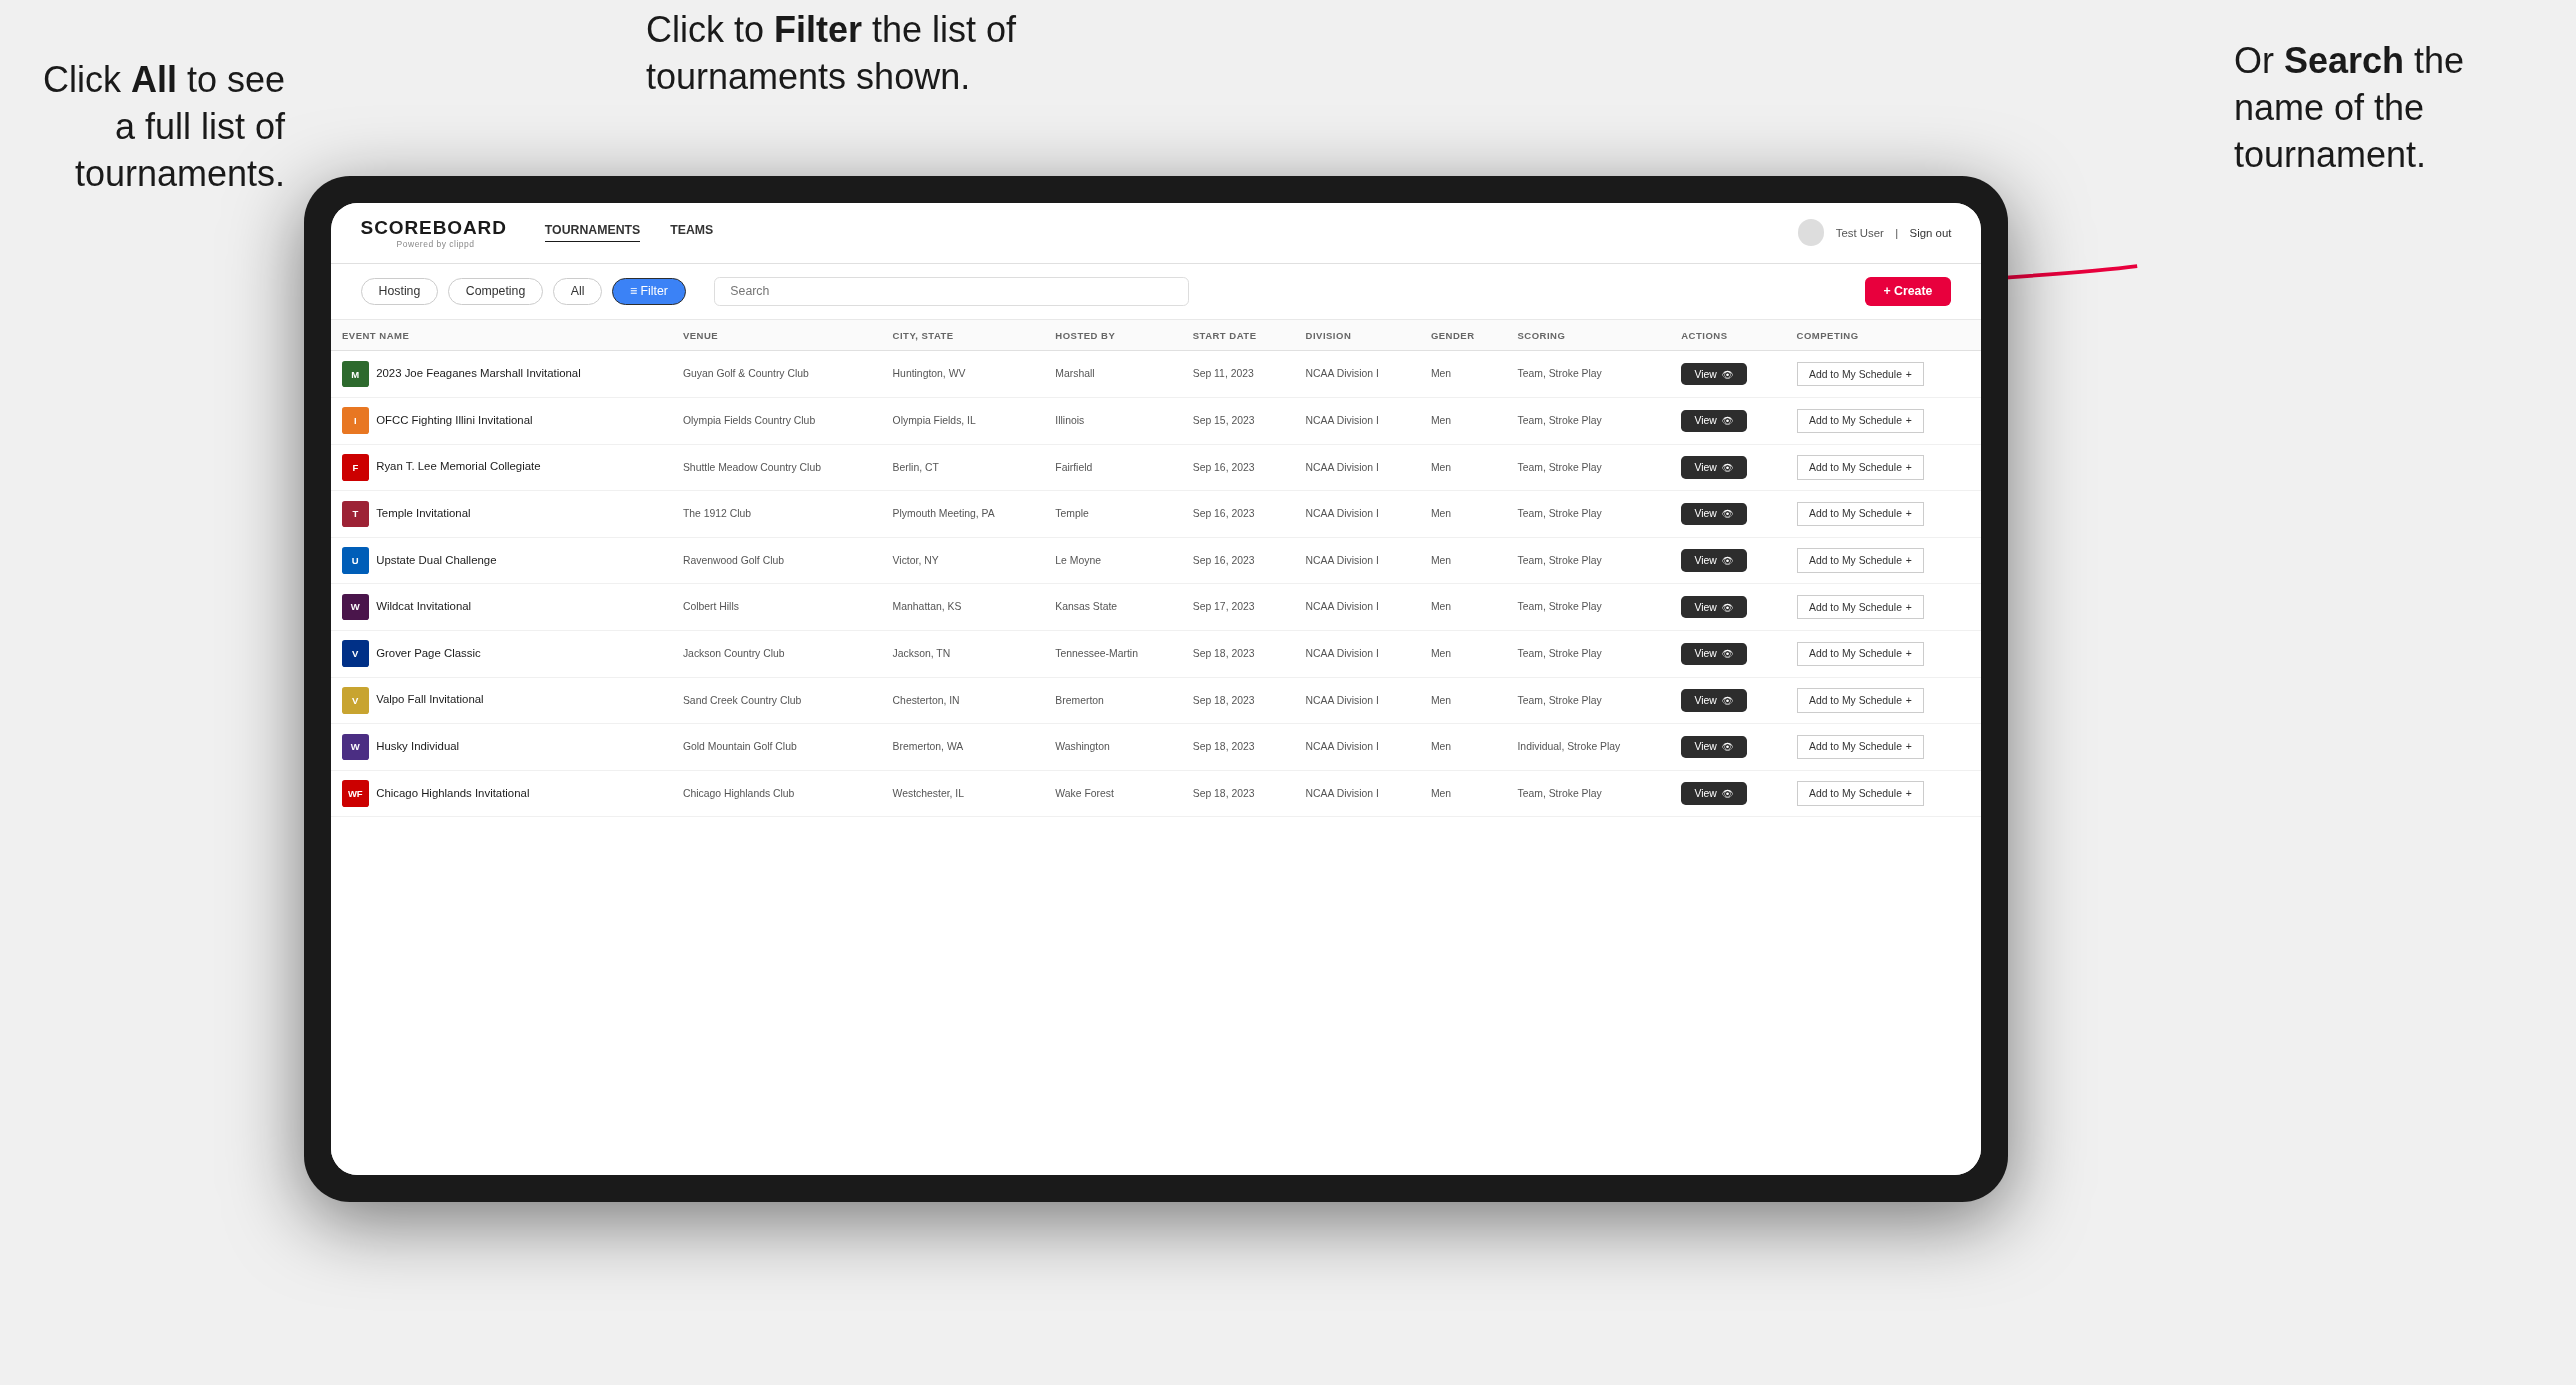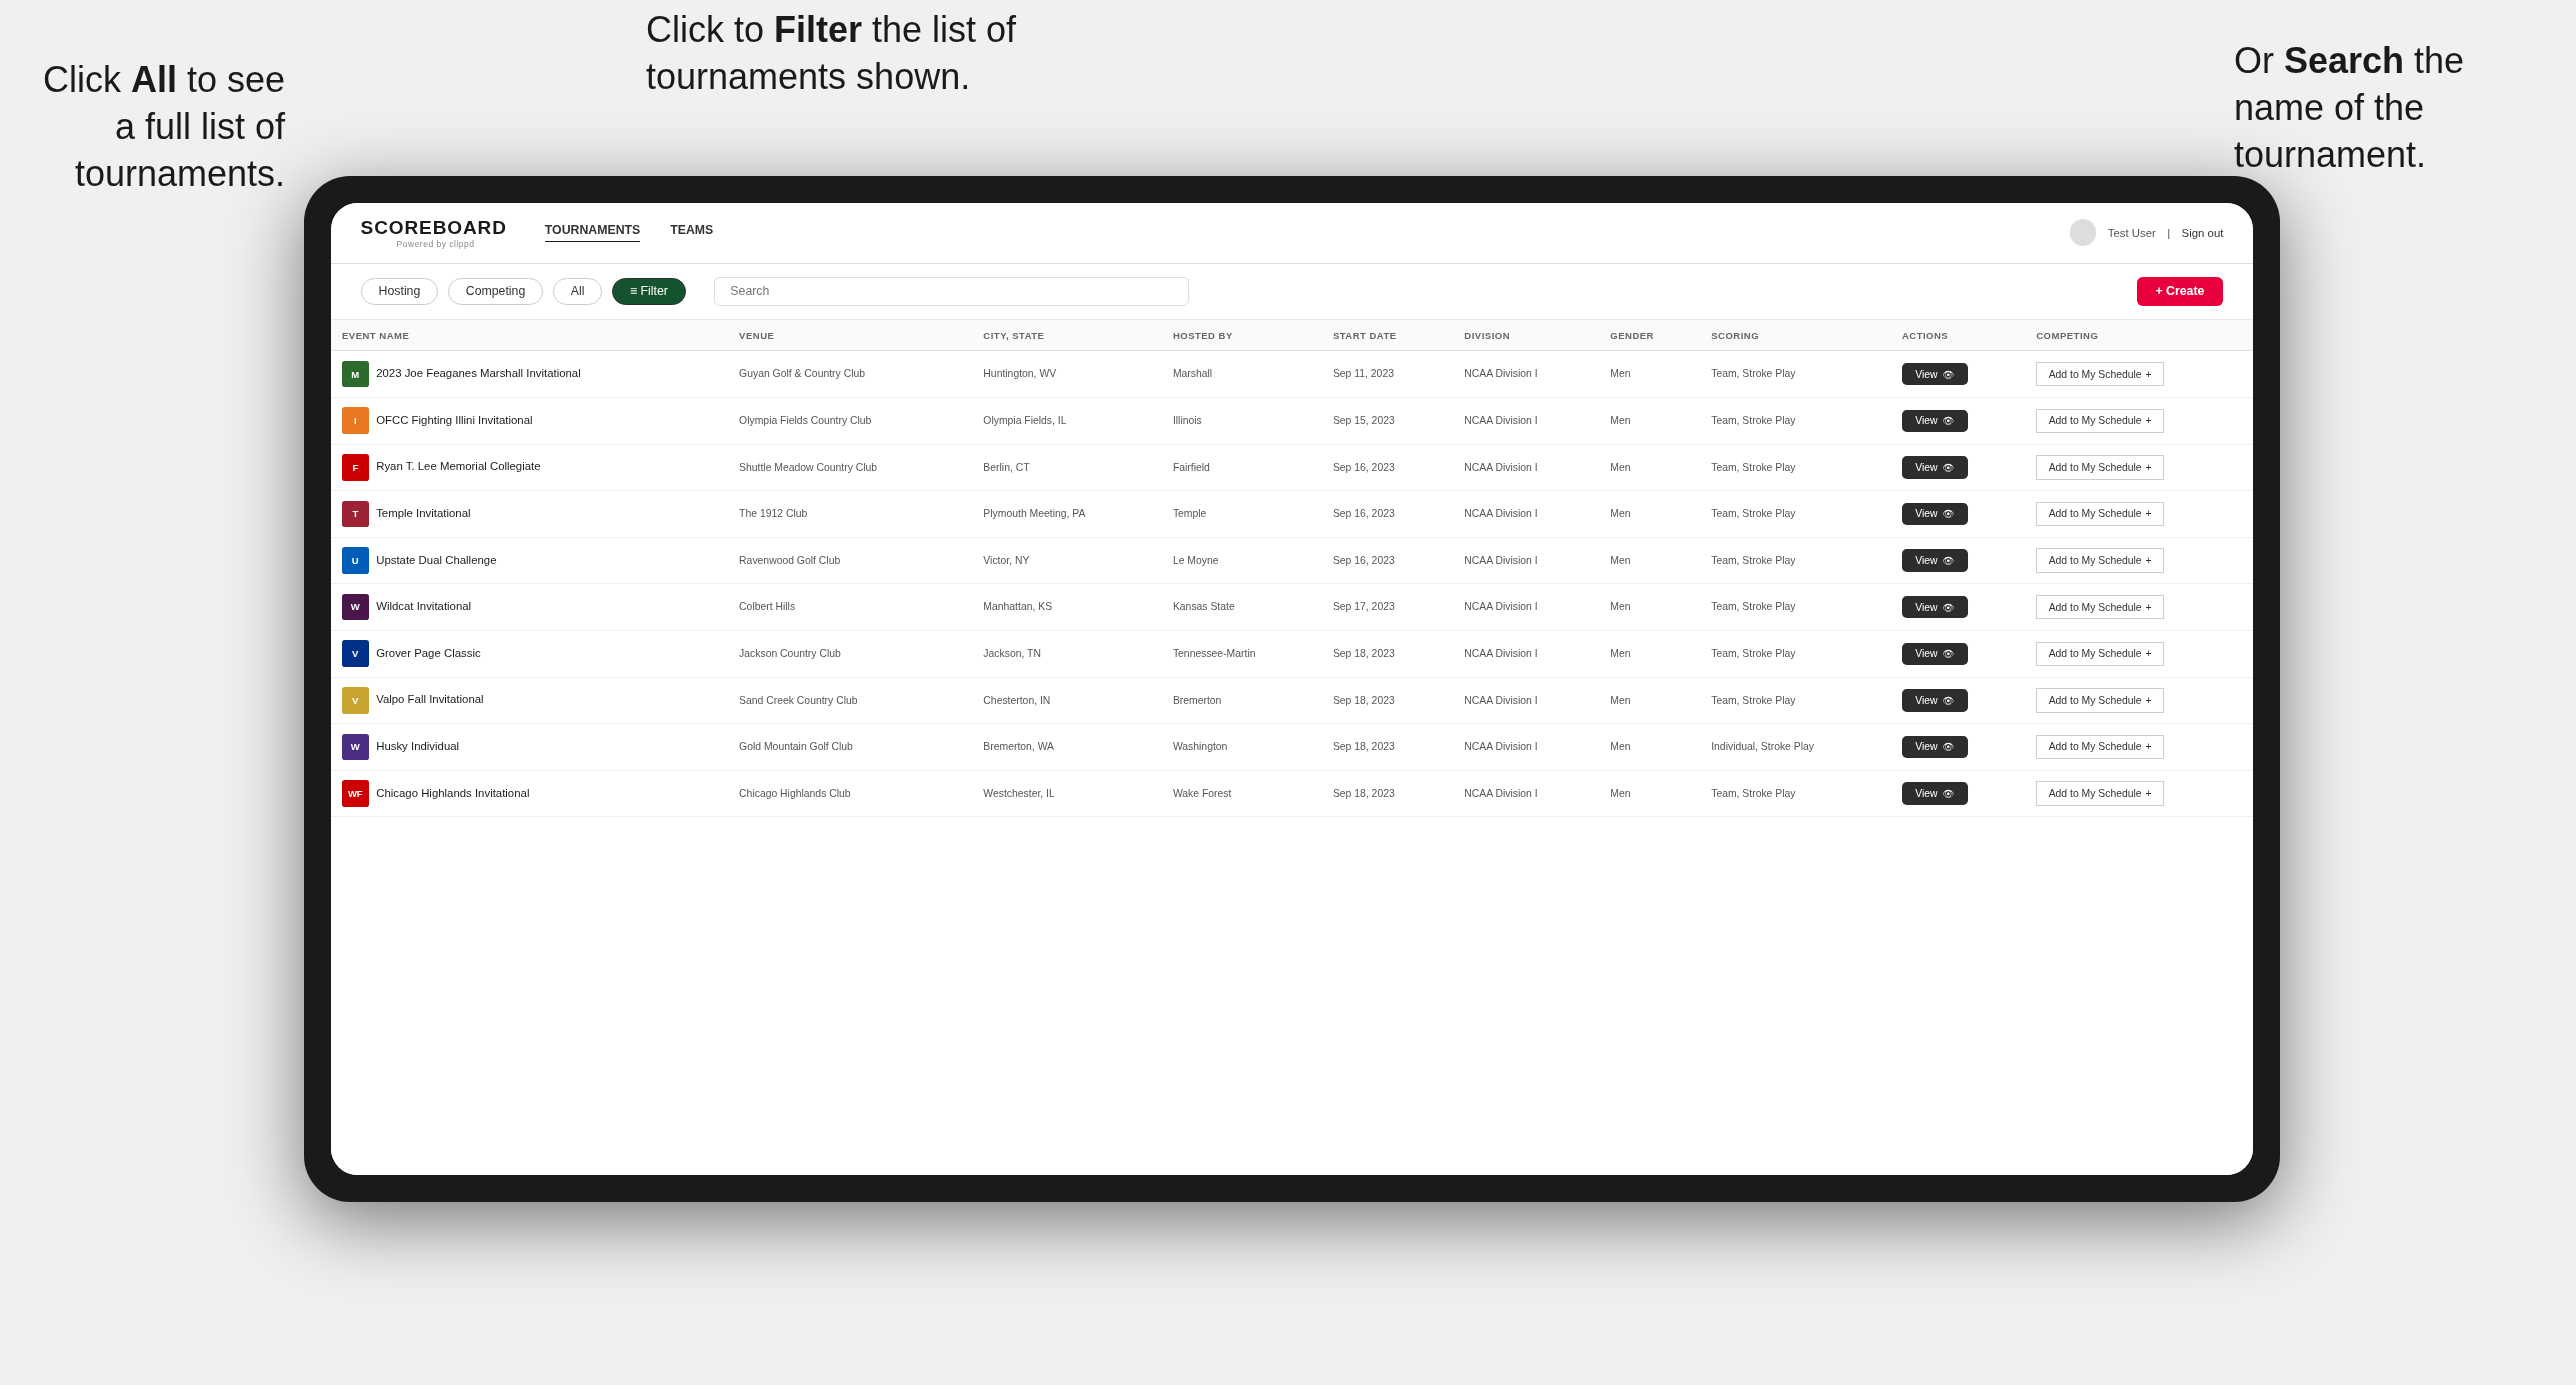--- a/index.html
+++ b/index.html
@@ -38,21 +38,21 @@
       right: 19px;
       width: 323px;
       text-align: left;
     }
 
     
     .tablet-frame {
       position: absolute;
       top: 176px;
       left: 304px;
-      width: 1976px;
+      width: 1704px;
       height: 1026px;
       background: #1a1a1a;
       border-radius: 46px;
       box-shadow: 0 19px 76px rgba(0,0,0,0.5);
       padding: 26.6px;
     }
 
     .tablet-screen {
       width: 100%;
       height: 100%;
@@ -137,21 +137,21 @@
     .filter-btn {
       padding: 5.7px 17px;
       border-radius: 19px;
       border: 0.9px solid #ccc;
       background: #fff;
       font-size: 12.3px;
       cursor: pointer;
       color: #333;
     }
     .filter-btn.active-dark {
-      background: #14532d;
+      background: #3b82f6;
       color: #fff;
       border-color: #2d2d2d;
     }
 
     .search-input {
       flex: 1;
       max-width: 475px;
       padding: 6.6px 15px;
       border: 0.9px solid #ddd;
       border-radius: 5.7px;

